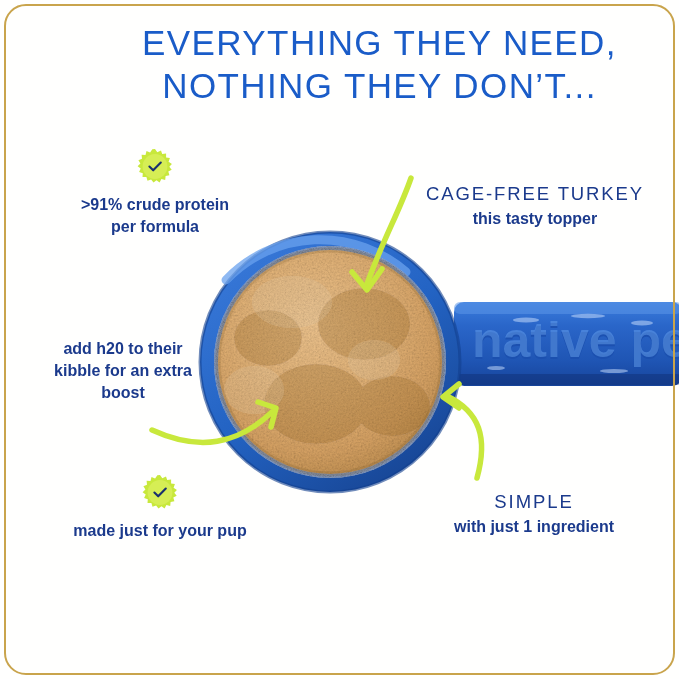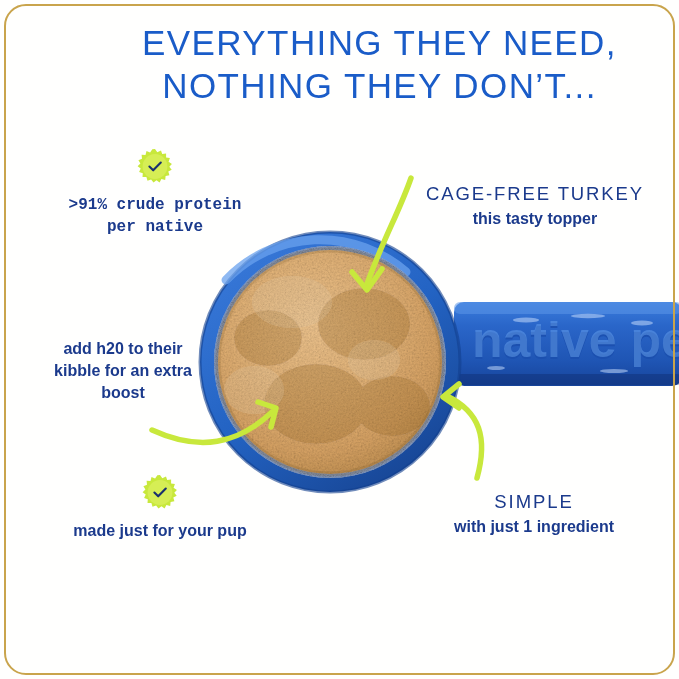--- a/index.html
+++ b/index.html
@@ -220,36 +220,36 @@
       <path d="M 477 478 C 488 438 480 412 447 396"></path>
       <path d="M 459 384 L 443 397 L 459 408"></path>
     </g>
   </svg>
 
   <div class="headline">
     <span>EVERYTHING THEY NEED,</span>
     <span class="l2">NOTHING THEY DON’T...</span>
   </div>
 
-  <div class="callout" style="left:24px; top:148px; width:262px;font-family:Liberation Mono, monospace;">
+  <div class="callout" style="left:24px; top:148px; width:262px;">
     <div class="badge">
       <svg width="38" height="38" viewBox="0 0 38 38" xmlns="http://www.w3.org/2000/svg">
         <path d="M19 1 L21.3 4.2 L25 2.4 L26.2 6.1 L30.1 5.6 L30.1 9.5 L33.9 10.1
                  L32.6 13.8 L35.9 15.9 L33.3 18.7 L35.7 21.7 L32.3 23.6 L33.4 27.3
                  L29.6 28 L29.2 31.9 L25.4 31.1 L23.6 34.5 L20.5 32.2 L17.5 34.5
                  L15.1 31.4 L11.5 32.7 L10.4 29 L6.5 29.1 L6.8 25.2 L3.1 24
                  L4.7 20.5 L1.6 18.2 L4.4 15.5 L2.4 12.2 L6 10.7 L5.6 6.8
                  L9.5 6.9 L10.5 3.1 L14.1 4.5 L16.3 1.3 Z" fill="#c8e83c"></path>
         <circle cx="19" cy="18.5" r="12.4" fill="#d6ee55"></circle>
         <path d="M13.4 18.6 L17.2 22.3 L24.8 14.6" fill="none" stroke="#18306e" stroke-width="2.1" stroke-linecap="round" stroke-linejoin="round"></path>
       </svg>
     </div>
     <div class="body">
       <span>&gt;91% crude protein</span>
-      <span>per native</span>
+      <span>per formula</span>
     </div>
   </div>
 
   <div class="callout" style="left:404px; top:182px; width:262px;">
     <div class="head">CAGE-FREE TURKEY</div>
     <div class="body">
       <span>this tasty topper</span>
     </div>
   </div>
 

